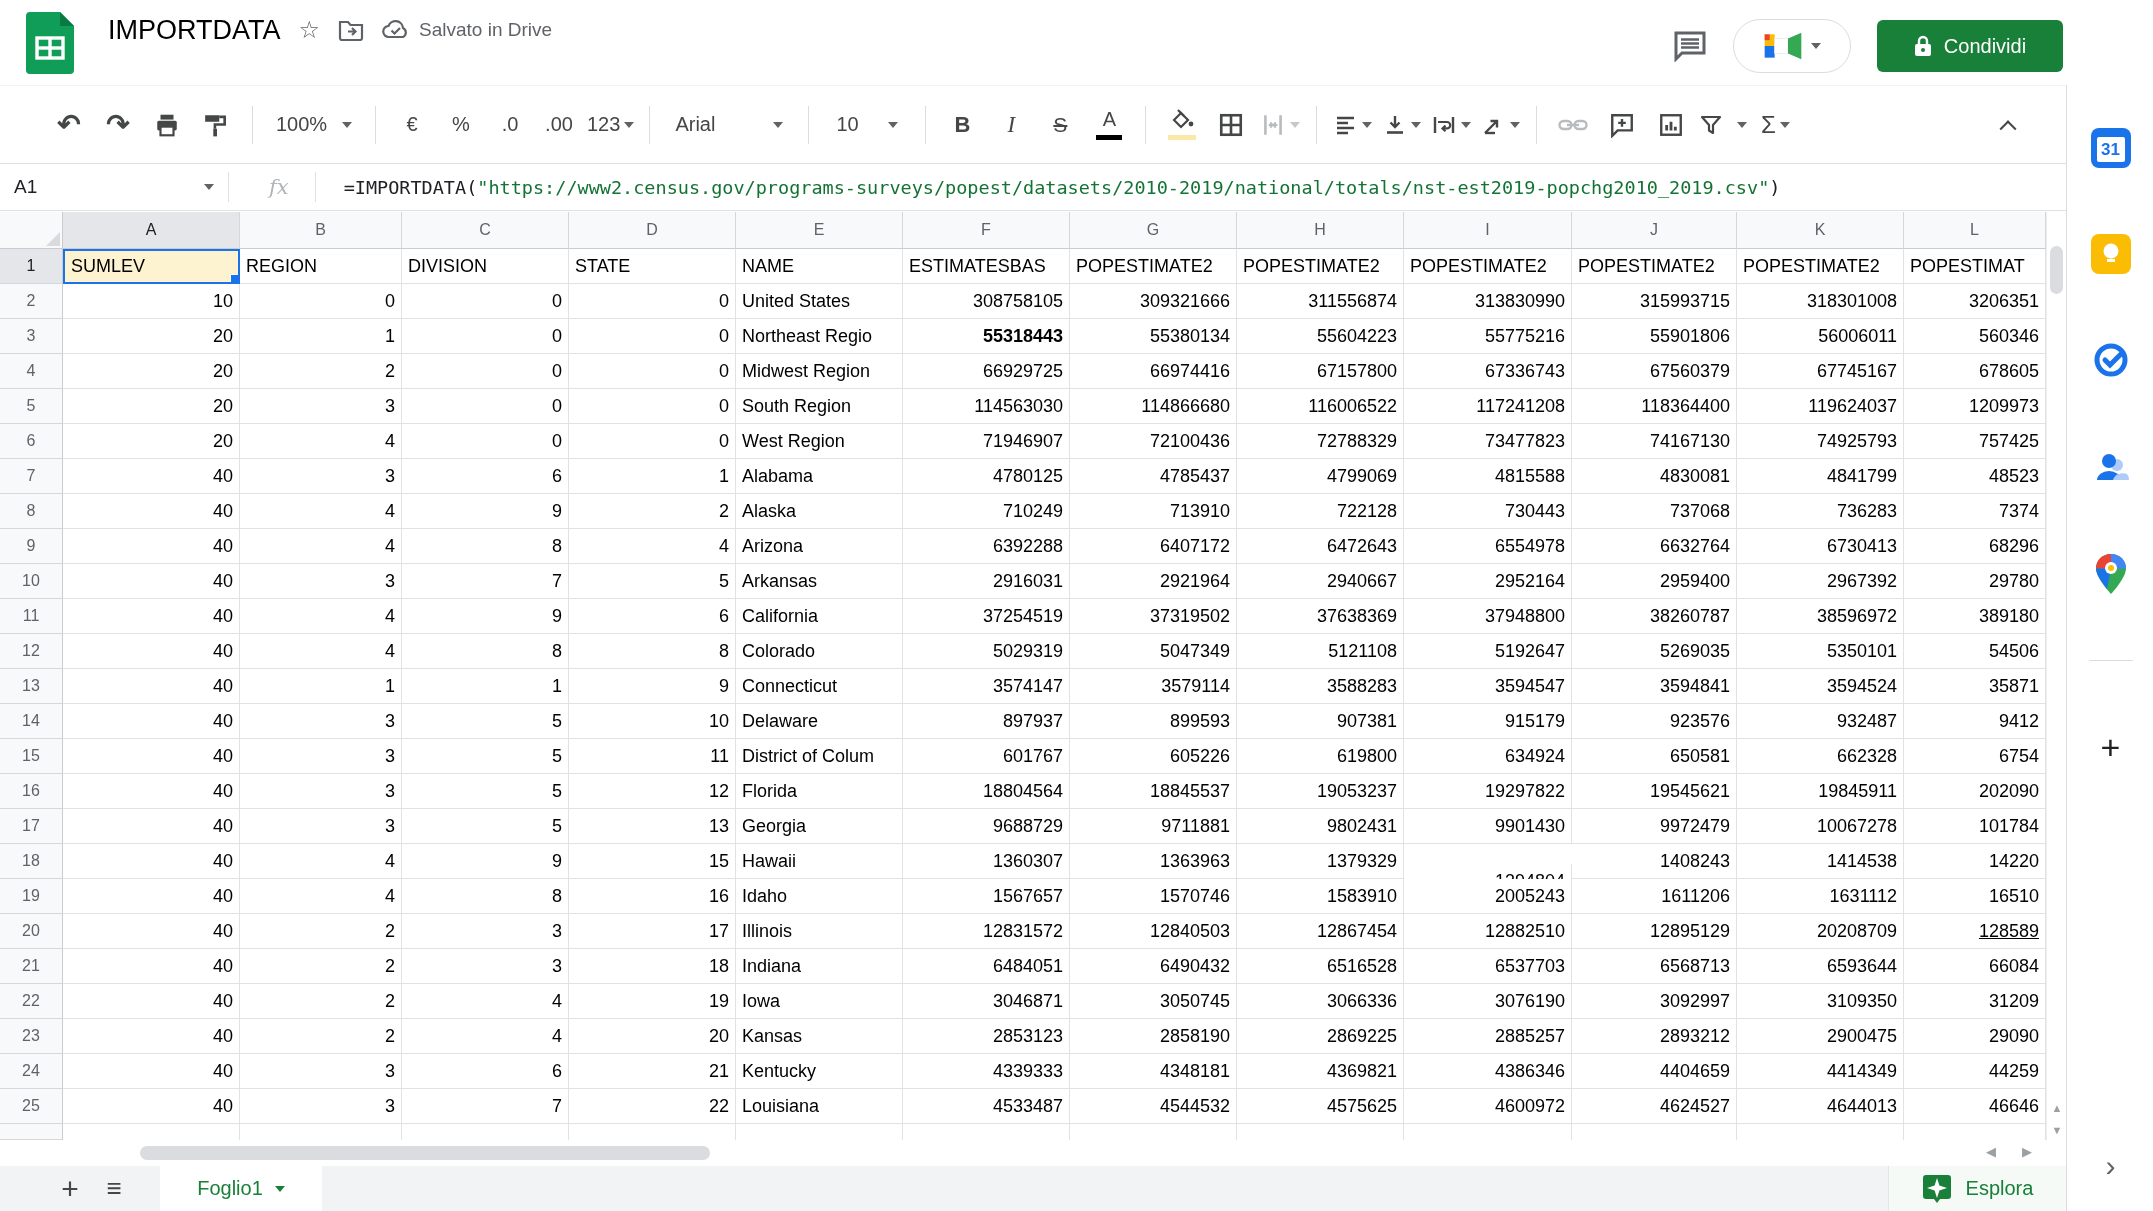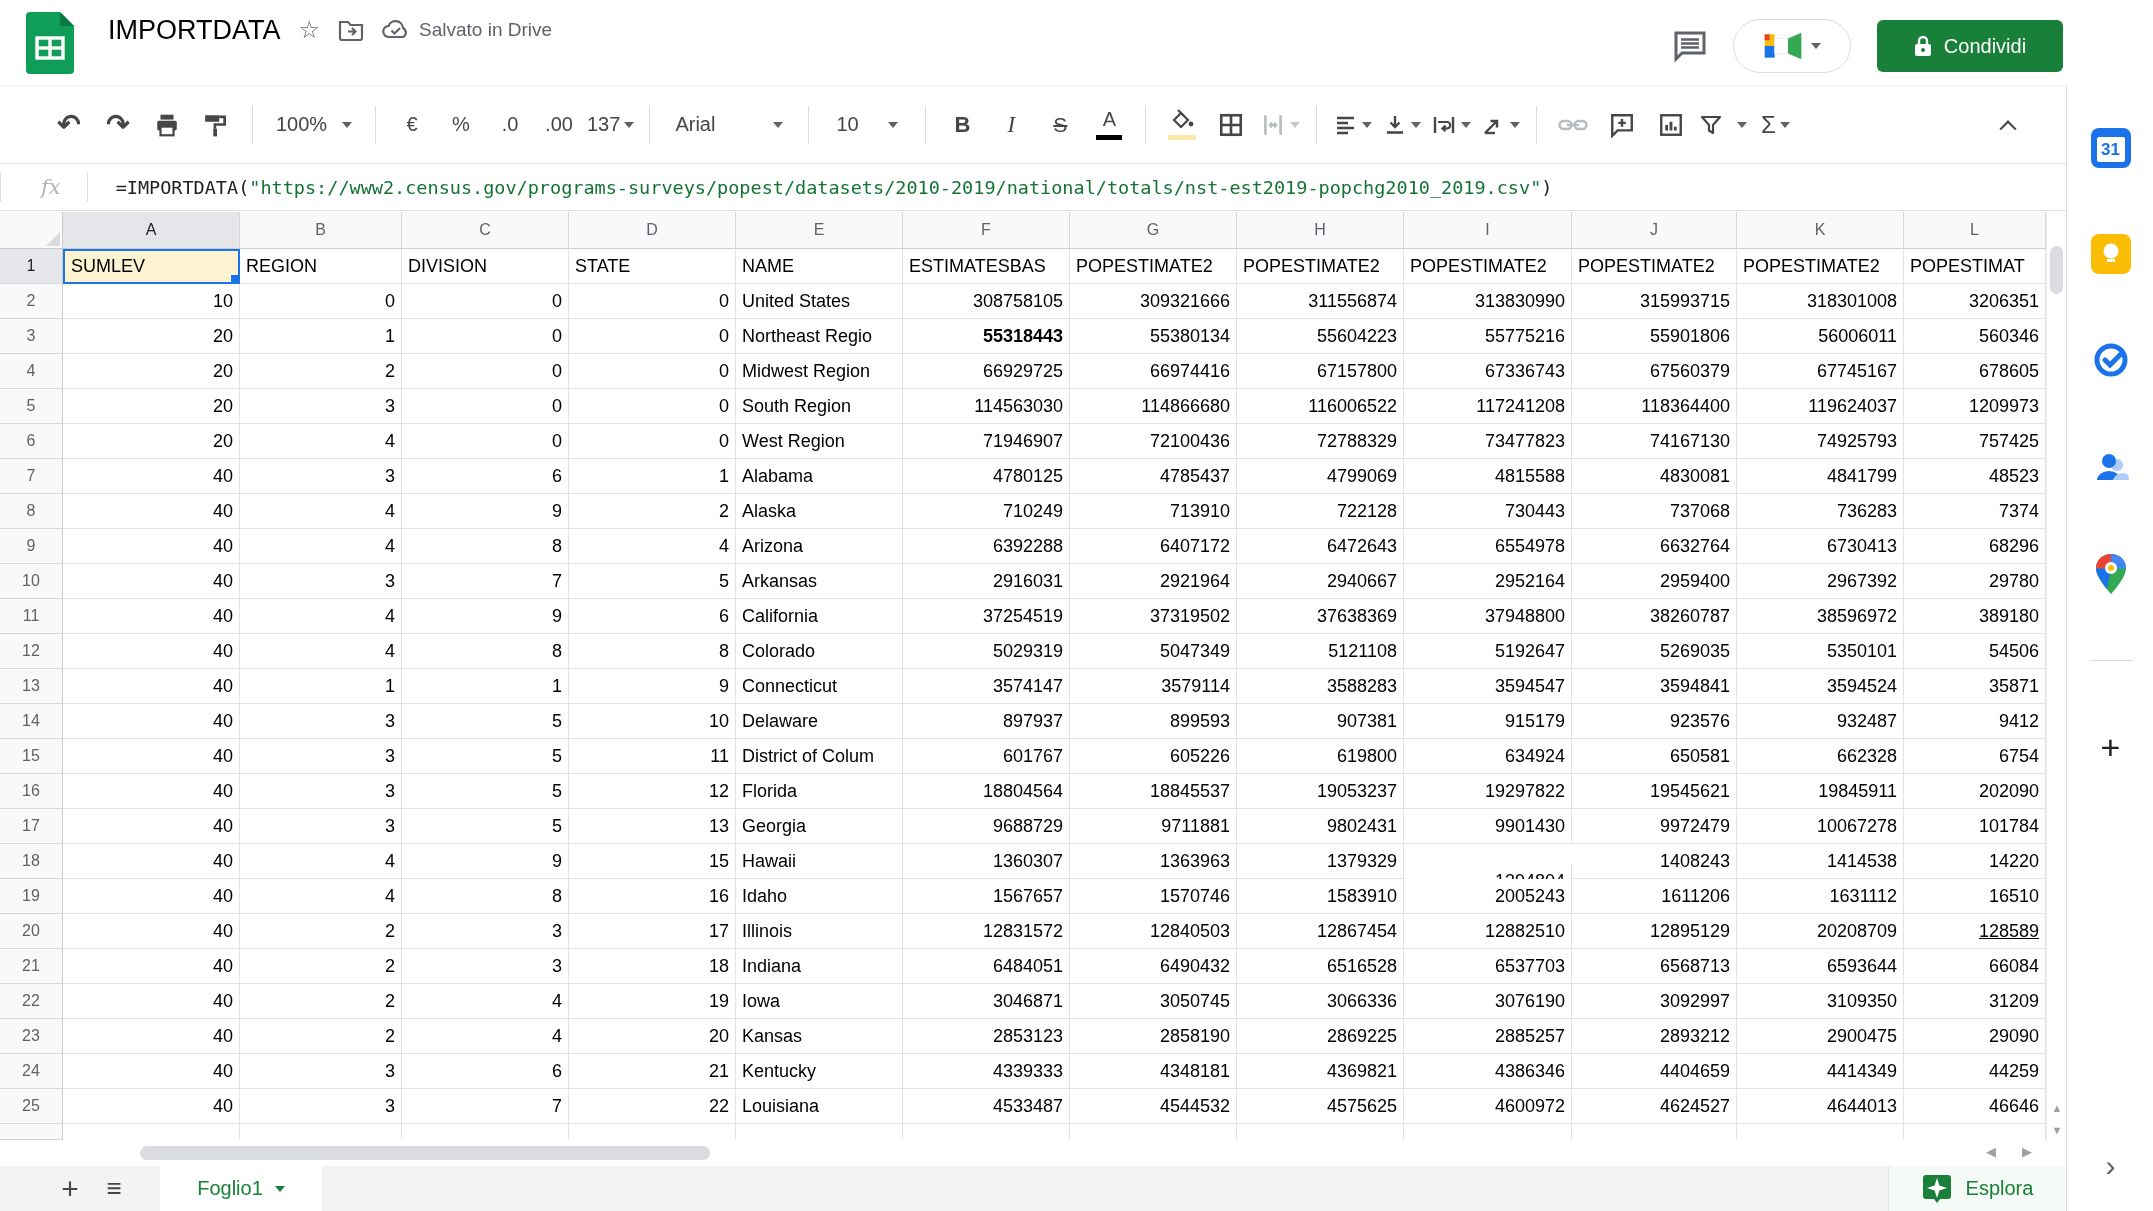--- a/index.html
+++ b/index.html
@@ -179,21 +179,21 @@
     <span class="tb tb-zoom">
         <span class="tb-text">100%</span>
         <span class="caret sm"></span>
       </span>
     <span class="tb-sep"></span>
     <span class="tb">€</span>
     <span class="tb">%</span>
     <span class="tb">.0</span>
     <span class="tb">.00</span>
     <span class="tb">
-        <span class="tb-text">137</span>
+        <span class="tb-text">123</span>
         <span class="caret sm"></span>
       </span>
     <span class="tb-sep"></span>
     <span class="tb tb-font">
         <span class="tb-text">Arial</span>
         <span class="caret sm"></span>
       </span>
     <span class="tb-sep"></span>
     <span class="tb tb-size">
         <span class="tb-text">10</span>
@@ -287,20 +287,24 @@
     <span class="tb">
         <span class="tb-text" style="font-size:24px;">Σ</span>
         <span class="caret sm"></span>
       </span>
     <span class="collapse-btn">
         <span class="chev-up"></span>
       </span>
   </div>
 
   <div class="formula-bar">
+    <div class="name-box">
+      <span class="ref">A1</span>
+      <span class="caret sm" style="margin-right:14px;"></span>
+    </div>
     <span class="fbar-sep"></span>
     <span class="fx">fx</span>
     <span class="fbar-sep"></span>
     <div class="formula-text">
       <span>=IMPORTDATA(</span><span class="str">"https://www2.census.gov/programs-surveys/popest/datasets/2010-2019/national/totals/nst-est2019-popchg2010_2019.csv"</span><span>)</span>
     </div>
   </div>
 
   <div class="grid">
       <div class="colhead-row">

